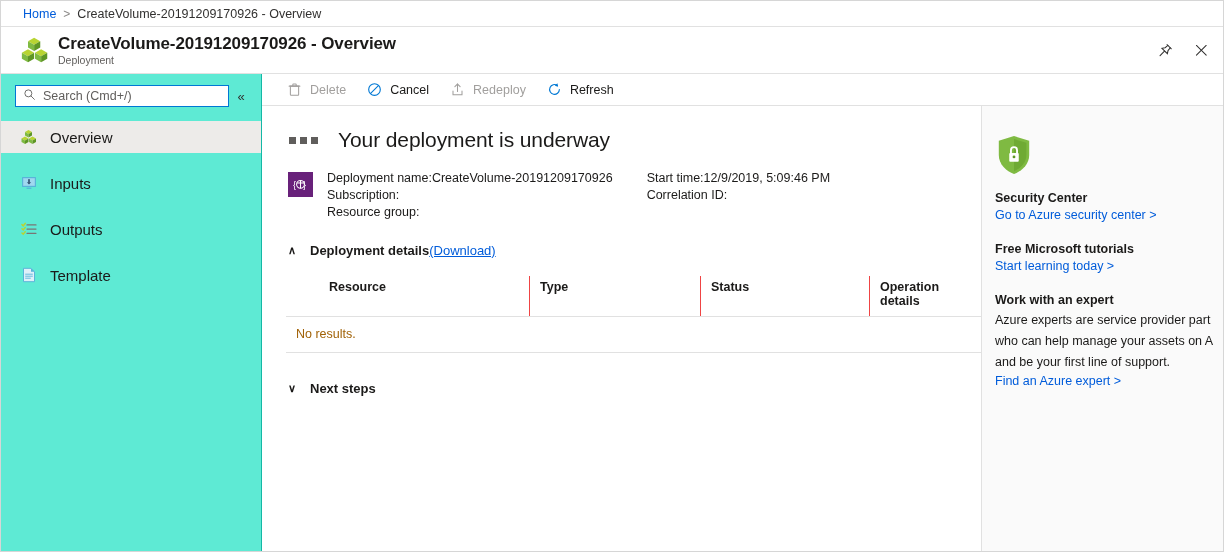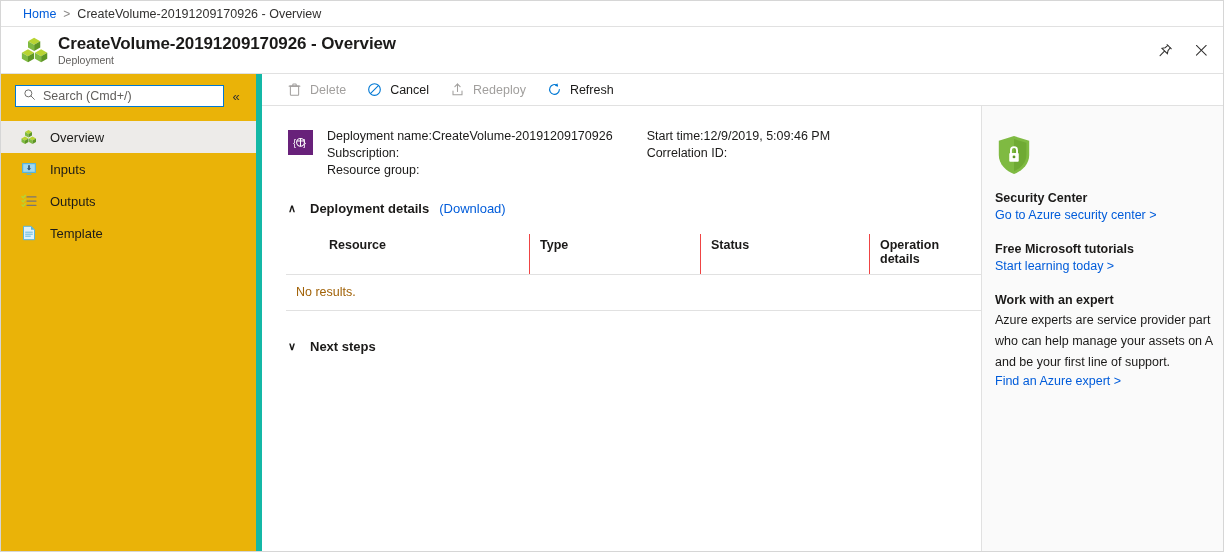--- a/index.html
+++ b/index.html
@@ -88,23 +88,23 @@
   
   .body {
     display: flex;
     height: calc(552px - 26px - 47px - 2px);
   }
 
   
   .leftnav {
     width: 261px;
     flex: none;
-    border-right: 6px solid #14b8a6;
-    box-sizing: border-box;
-    background: #eab308;
+    border-right: 1px solid #14b8a6;
+    box-sizing: border-box;
+    background: #5eead4;
     padding-top: 11px;
   }
   .search-row {
     display: flex;
     align-items: center;
     padding: 0 8px 0 14px;
     margin-bottom: 14px;
   }
   .search-box {
     flex: 1;
@@ -137,22 +137,23 @@
     color: #323130;
     font-size: 13px;
     cursor: pointer;
   }
   .nav-item {
     height: 32px;
     display: flex;
     align-items: center;
     padding-left: 20px;
     cursor: pointer;
-    font-size: 13px;
-    color: #1b1a19;
+    font-size: 15px;
+    color: #1b1a19;
+    margin-top: 14px;
   }
   .nav-item.selected { background: #edebe9; }
   .nav-ico {
     width: 16px; height: 16px;
     margin-right: 13px;
     flex: none;
     display: flex; align-items: center; justify-content: center;
   }
 
   
@@ -244,22 +245,22 @@
   .chev {
     width: 22px;
     display: flex; align-items: center; justify-content: flex-start;
     color: #1b1a19;
     font-size: 11px;
     margin-left: 2px;
   }
   .dl-link {
     color: #015cda;
     font-weight: normal;
-    margin-left: 10px;
-    cursor: pointer;
+    cursor: pointer;
+    text-decoration: underline;
   }
 
   table.grid {
     border-collapse: collapse;
     width: 696px;
     margin-top: 18px;
     table-layout: fixed;
   }
   table.grid th {
     text-align: left;
@@ -500,20 +501,28 @@
             </svg>
           </span>
           <span>Refresh</span>
         </div>
       </div>
 
       <div class="content">
 
         <div class="main-pane">
 
+          <div class="status-head">
+            <span class="dots">
+              <span class="dot"></span>
+                <span class="dot"></span>
+                <span class="dot"></span>
+            </span>
+            <span class="status-title">Your deployment is underway</span>
+          </div>
 
           <div class="meta-row">
             <span class="meta-icon">
               <svg viewBox="0 0 20 20" width="17" height="17">
                 <text x="1.2" y="14.6" font-family="'Liberation Sans', sans-serif" font-size="11" fill="#ffffff">{</text>
                 <text x="13.0" y="14.6" font-family="'Liberation Sans', sans-serif" font-size="11" fill="#ffffff">}</text>
                 <circle cx="10" cy="9.8" r="4.6" fill="none" stroke="#ffffff" stroke-width="1.2"></circle>
                 <path d="M5.6 8.2 h8.8" stroke="#ffffff" stroke-width="1.2"></path>
                 <path d="M10 5.2 v9.2" stroke="#ffffff" stroke-width="1.2"></path>
               </svg>

